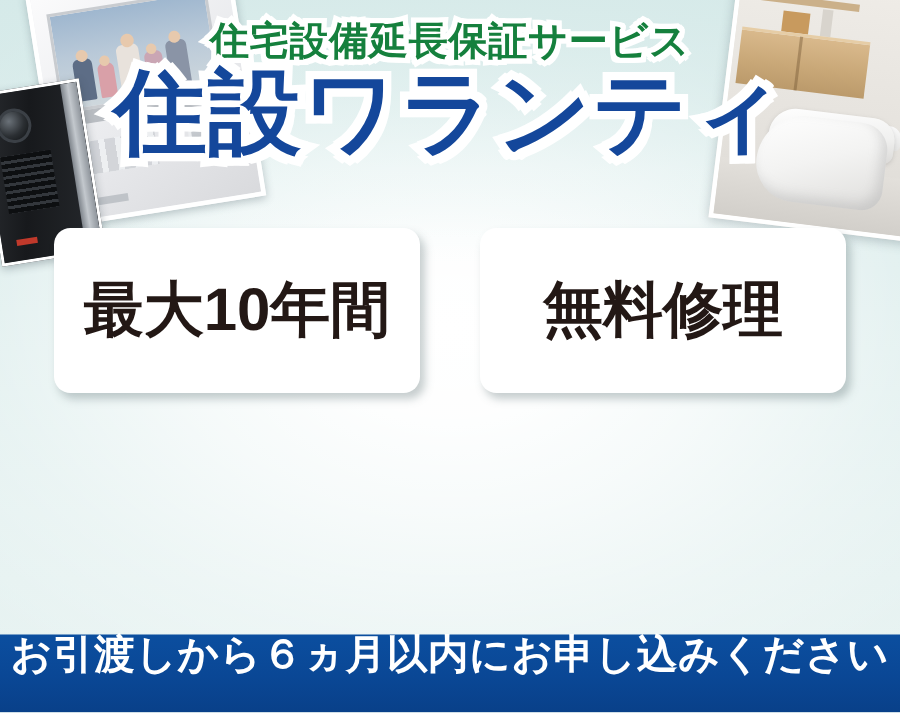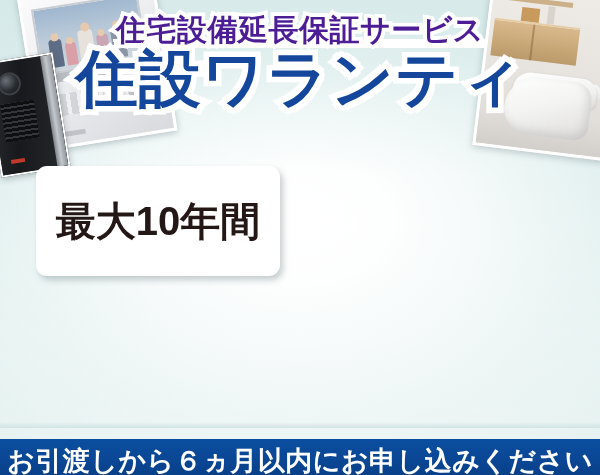--- a/index.html
+++ b/index.html
@@ -133,53 +133,51 @@
              background: linear-gradient(180deg,#fafafa 0%,#e4e4e3 100%); }
 
   
   .headline {
     position: absolute;
     left: 0; right: 0; top: 14px;
     text-align: center;
     z-index: 6;
   }
   .subtitle {
-    font-size: 30px;
-    font-weight: 700;
-    color: #4c1d95;
+    font-size: 26px;
+    font-weight: 700;
+    color: #15803d;
     letter-spacing: 0.5px;
     line-height: 1.06;
     white-space: nowrap;
     paint-order: stroke fill;
     -webkit-text-stroke: 7px #ffffff;
     text-shadow:
        2px 0 0 #fff, -2px 0 0 #fff, 0 2px 0 #fff, 0 -2px 0 #fff,
        3px 3px 0 #fff, -3px 3px 0 #fff, 3px -3px 0 #fff, -3px -3px 0 #fff;
-    text-decoration: underline;
   }
   .maintitle {
     margin-top: 2px;
     font-size: 62px;
     font-weight: 700;
     color: #14479b;
     letter-spacing: 1px;
     line-height: 1.02;
     white-space: nowrap;
     paint-order: stroke fill;
     -webkit-text-stroke: 11px #ffffff;
     text-shadow:
        3px 0 0 #fff, -3px 0 0 #fff, 0 3px 0 #fff, 0 -3px 0 #fff,
        5px 5px 0 #fff, -5px 5px 0 #fff, 5px -5px 0 #fff, -5px -5px 0 #fff;
-    font-family: Liberation Serif, serif;
   }
 
   
   .features {
     position: absolute;
-    left: 36px; right: 36px; top: 166px;
+    left: 36px; right: 36px; top: 152px;
     display: grid;
     grid-template-columns: 1fr 1fr;
     grid-template-rows: 110px 110px;
     column-gap: 32px;
     row-gap: 16px;
     z-index: 5;
     gap: 40px;
   }
   .feature-box {
     background: #ffffff;
@@ -202,24 +200,24 @@
   .footer-strip {
     position: absolute;
     left: 0; right: 0; bottom: 47px;
     height: 6px;
     background: linear-gradient(180deg, rgba(230,242,241,0) 0%, rgba(206,226,228,0.9) 100%);
     z-index: 7;
   }
   .footer-bar {
     position: absolute;
     left: 0; right: 0; bottom: 0;
-    height: 36px;
+    height: 52px;
     background: linear-gradient(180deg, #0b4e9f 0%, #0a4795 55%, #094089 100%);
     display: flex;
-    align-items: flex-end;
+    align-items: flex-start;
     justify-content: center;
     z-index: 8;
   }
   .footer-text {
     font-size: 27px;
     font-weight: 700;
     color: #ffffff;
     letter-spacing: 0.5px;
     white-space: nowrap;
     line-height: 1;
@@ -278,20 +276,23 @@
 
   <div class="headline">
     <div class="subtitle">住宅設備延長保証サービス</div>
     <div class="maintitle">住設ワランティ</div>
   </div>
 
   <div class="features">
     <div class="feature-box">
       <span class="feature-label">最大10年間</span>
     </div>
+    <div class="feature-box">
+      <span class="feature-label">無料修理</span>
+    </div>
   </div>
 
   <div class="footer-strip"></div>
   <div class="footer-bar">
     <span class="footer-text">お引渡しから６ヵ月以内にお申し込みください</span>
   </div>
 
 </div>
 
 </body></html>

